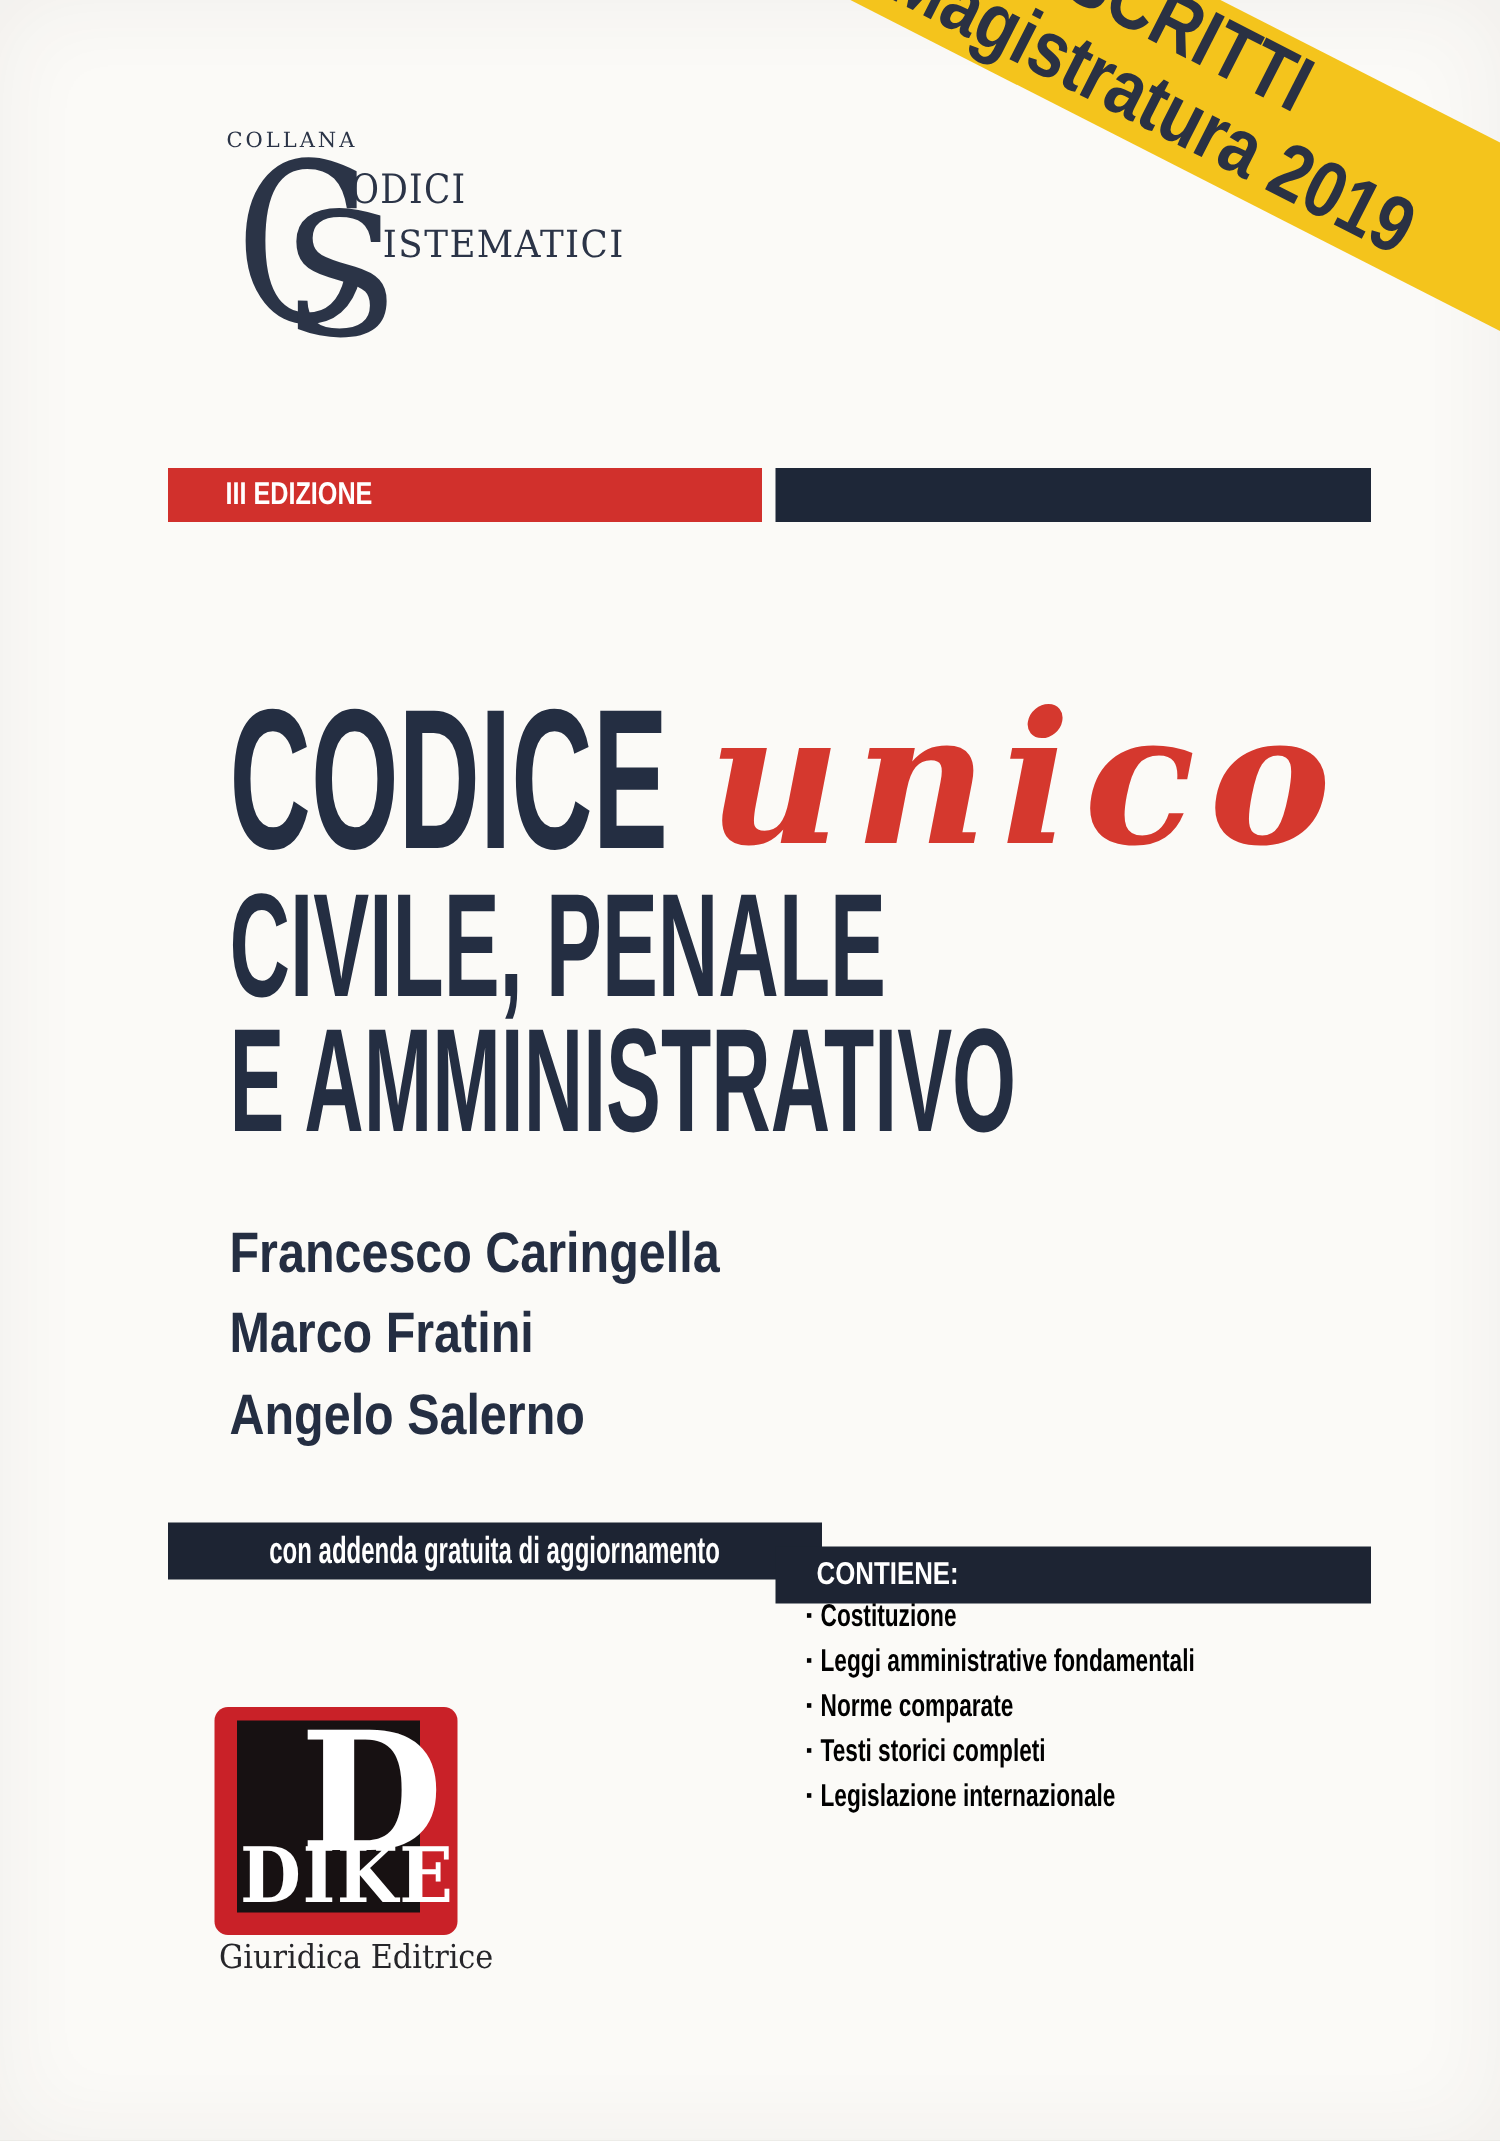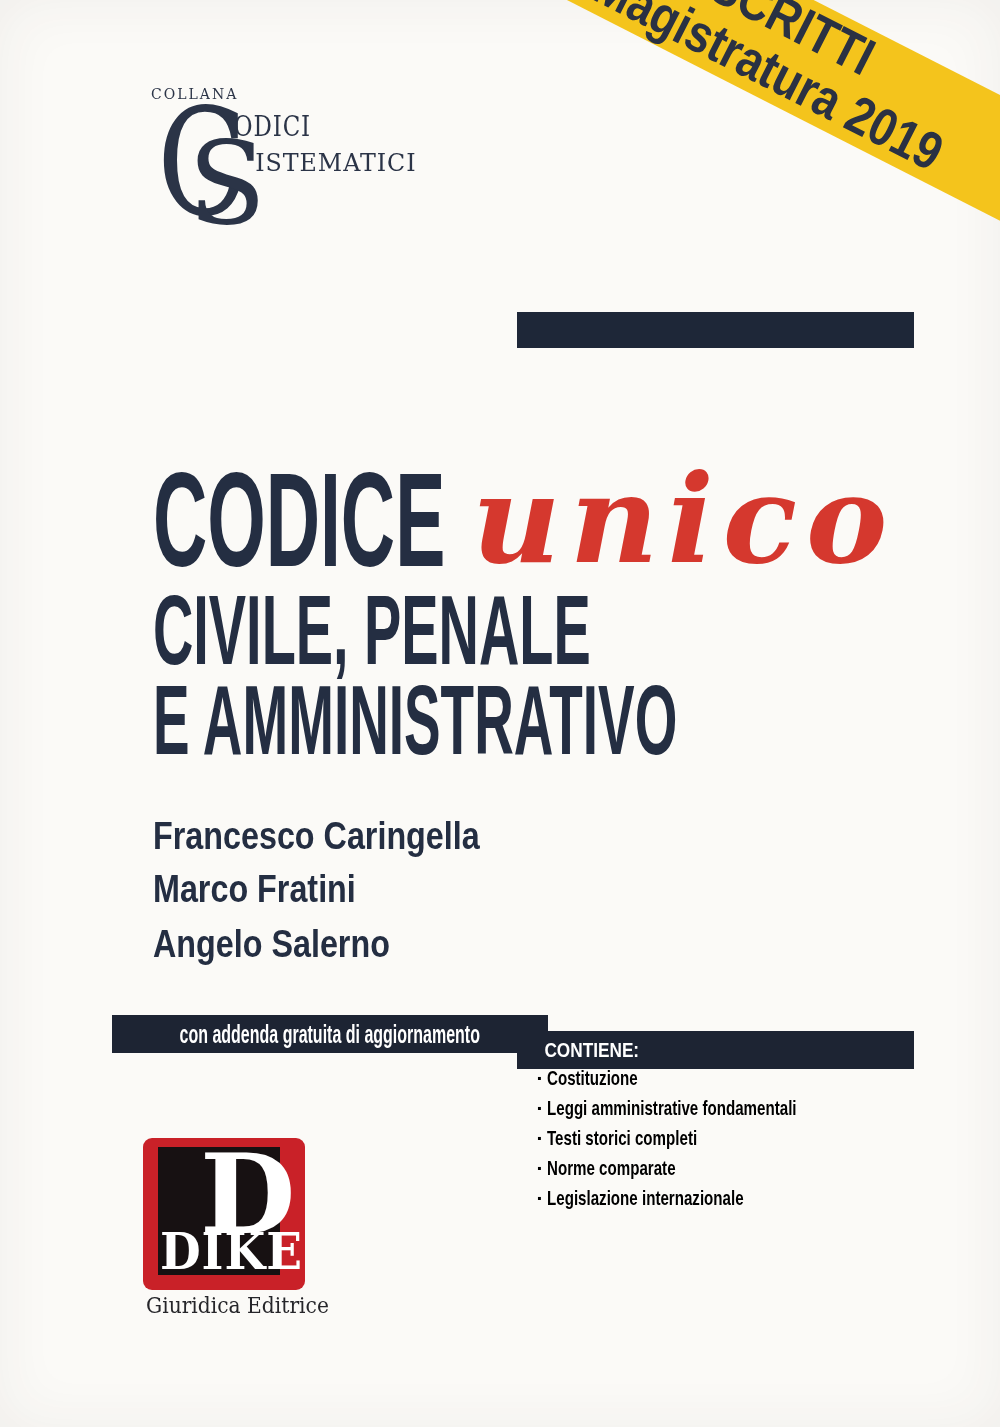--- a/index.html
+++ b/index.html
@@ -82,20 +82,23 @@
   <div class="abs big-s serif">S</div>
   <div class="abs word-sistematici serif">ISTEMATICI</div>
 
   <div class="abs banner">
     <div class="banner-text">
       <div class="condc" style="transform:scaleX(.85);">SCRITTI</div><br>
       <div class="condc" style="transform:scaleX(.85);">Magistratura 2019</div>
     </div>
   </div>
 
+  <div class="abs bar edition-bar">
+    <span class="condc">III EDIZIONE</span>
+  </div>
   <div class="abs top-rule"></div>
 
   <div class="abs title-main navy cond">CODICE</div>
   <div class="abs title-script nowrap">unico</div>
   <div class="abs title-l2 navy cond">CIVILE, PENALE</div>
   <div class="abs title-l3 navy cond">E AMMINISTRATIVO</div>
 
   <div class="abs author author1 navy cond">Francesco Caringella</div>
   <div class="abs author author2 navy cond">Marco Fratini</div>
   <div class="abs author author3 navy cond">Angelo Salerno</div>
@@ -103,22 +106,22 @@
   <div class="abs bar addenda-bar">
     <span class="condc">con addenda gratuita di aggiornamento</span>
   </div>
   <div class="abs bar contains-bar">
     <span class="condc">CONTIENE:</span>
   </div>
 
   <ul class="abs contents">
     <li><span class="blt">·</span><span class="txt cond">Costituzione</span></li>
     <li><span class="blt">·</span><span class="txt cond">Leggi amministrative fondamentali</span></li>
+    <li><span class="blt">·</span><span class="txt cond">Norme comparate</span></li>
     <li><span class="blt">·</span><span class="txt cond">Testi storici completi</span></li>
-    <li><span class="blt">·</span><span class="txt cond">Norme comparate</span></li>
     <li><span class="blt">·</span><span class="txt cond">Legislazione internazionale</span></li>
   </ul>
 
   <div class="abs dike-red"></div>
   <div class="abs dike-black"></div>
   <div class="abs dike-d serif">D</div>
   <div class="abs dike-word serif cond">DIKE</div>
   <div class="abs dike-tagline serif cond">Giuridica Editrice</div>
 
 </div>

